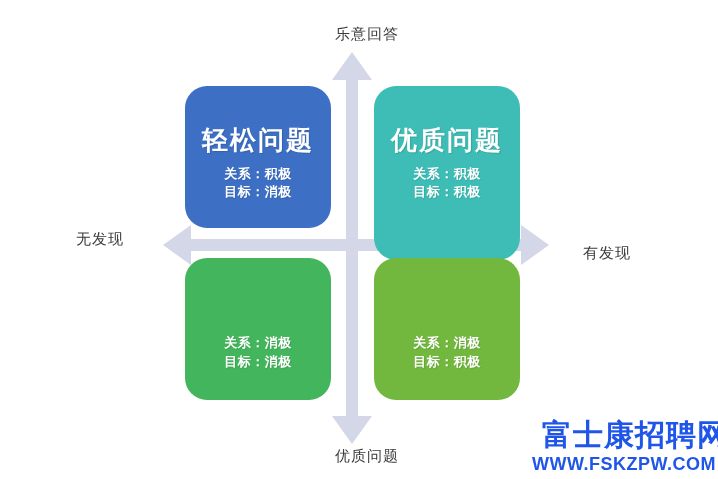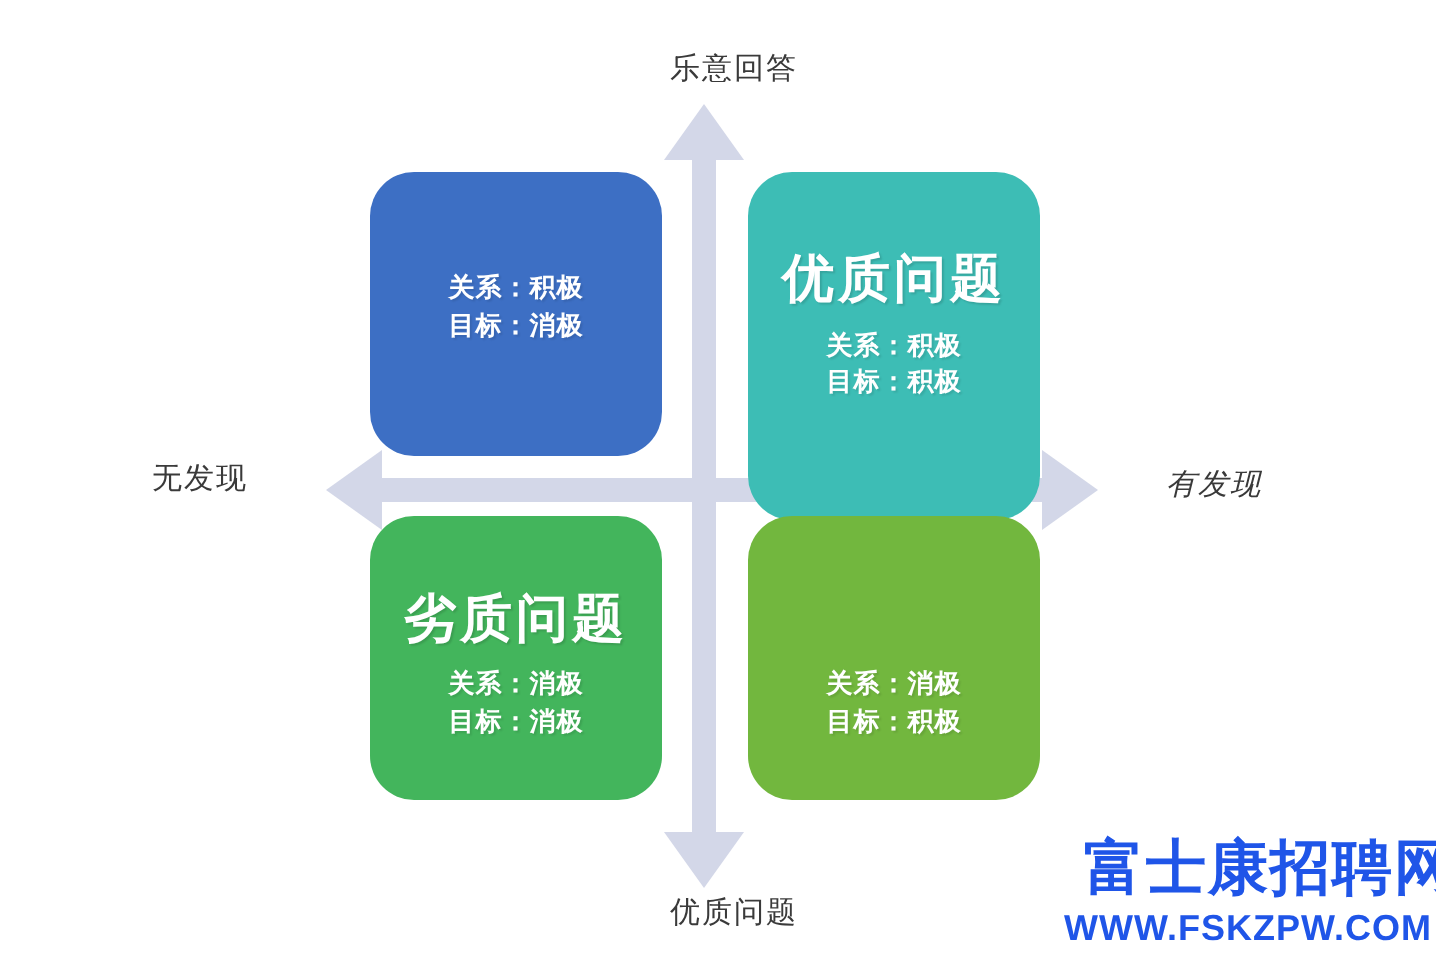--- a/index.html
+++ b/index.html
@@ -28,21 +28,21 @@
     position: absolute;
     color: #3a3a3a;
     font-size: 15px;
     letter-spacing: 1px;
     white-space: nowrap;
     font-family: "DejaVu Sans", "Liberation Sans", sans-serif;
   }
   #label-top    { left: 0; right: 0; top: 25px; text-align: center; }
   #label-bottom { left: 0; right: 0; top: 447px; text-align: center; }
   #label-left   { left: 76px;  top: 230px; }
-  #label-right  { left: 583px; top: 233px; font-style: italic; }
+  #label-right  { left: 583px; top: 244px; }
 
   
   #axes-svg {
     position: absolute;
     left: 0; top: 0;
     width: 718px;
     height: 479px;
     pointer-events: none;
   }
 
@@ -130,36 +130,36 @@
 
     <polygon points="549,245 521,225 521,265" fill="#d3d7e8"></polygon>
   </svg>
 
   <div class="axis-label" id="label-top">乐意回答</div>
   <div class="axis-label" id="label-bottom">优质问题</div>
   <div class="axis-label" id="label-left">无发现</div>
   <div class="axis-label" id="label-right">有发现</div>
 
   <div class="quadrant top" id="quad-tl">
+    <div class="q-title">轻松问题</div>
     <div class="q-sub">
       <div>关系：积极</div>
       <div>目标：消极</div>
     </div>
   </div>
 
   <div class="quadrant top" id="quad-tr">
     <div class="q-title">优质问题</div>
     <div class="q-sub">
       <div>关系：积极</div>
       <div>目标：积极</div>
     </div>
   </div>
 
   <div class="quadrant bottom" id="quad-bl">
-    <div class="q-title">劣质问题</div>
     <div class="q-sub">
       <div>关系：消极</div>
       <div>目标：消极</div>
     </div>
   </div>
 
   <div class="quadrant bottom" id="quad-br">
     <div class="q-sub">
       <div>关系：消极</div>
       <div>目标：积极</div>

